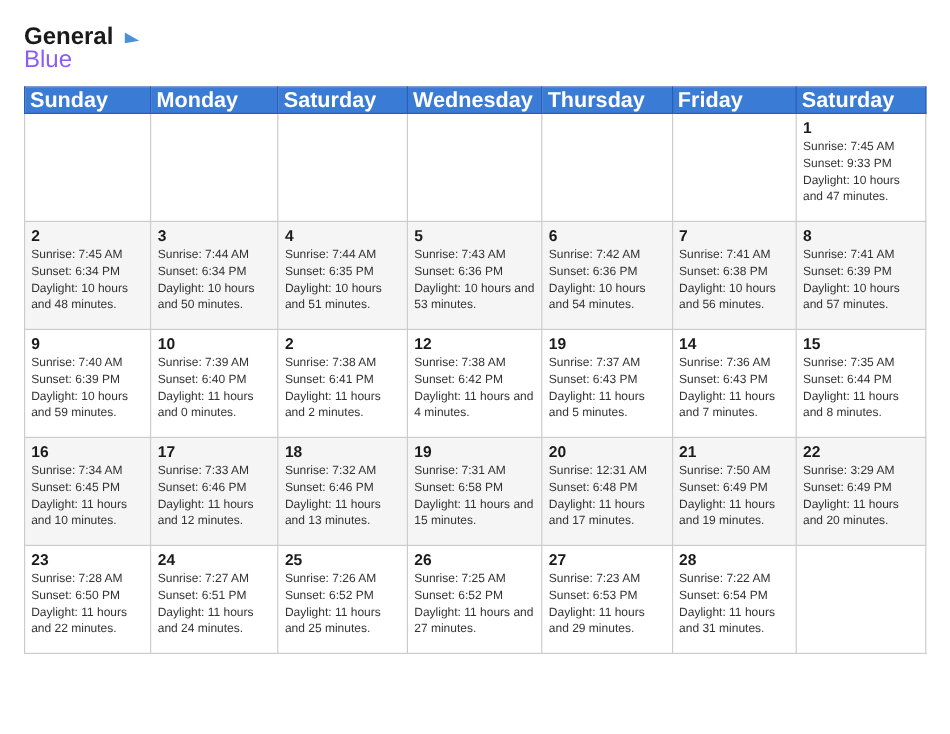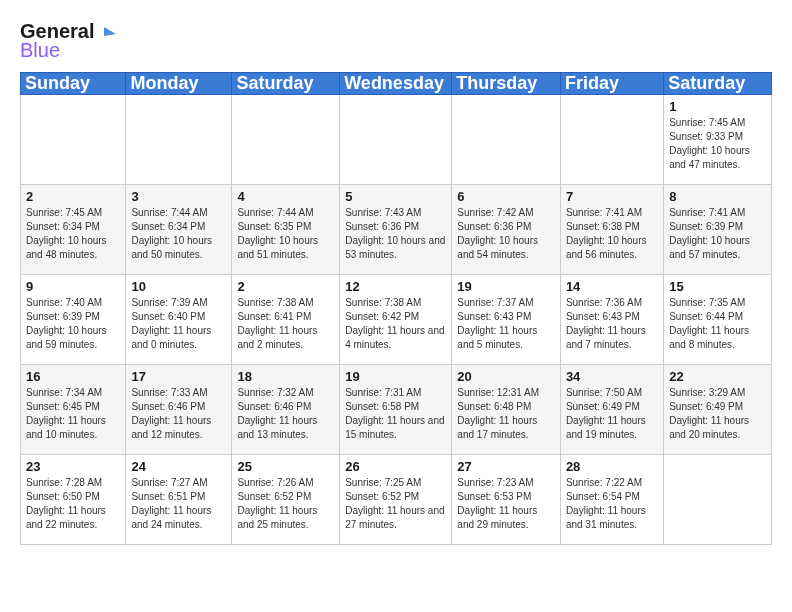--- a/index.html
+++ b/index.html
@@ -235,21 +235,21 @@
 Sunset: 6:58 PM
 Daylight: 11 hours and 15 minutes.</div>
         </td>
         <td>
           <span class="day-number">20</span>
           <div class="day-info">Sunrise: 12:31 AM
 Sunset: 6:48 PM
 Daylight: 11 hours and 17 minutes.</div>
         </td>
         <td>
-          <span class="day-number">34</span>
+          <span class="day-number">21</span>
           <div class="day-info">Sunrise: 7:50 AM
 Sunset: 6:49 PM
 Daylight: 11 hours and 19 minutes.</div>
         </td>
         <td>
           <span class="day-number">22</span>
           <div class="day-info">Sunrise: 3:29 AM
 Sunset: 6:49 PM
 Daylight: 11 hours and 20 minutes.</div>
         </td>

